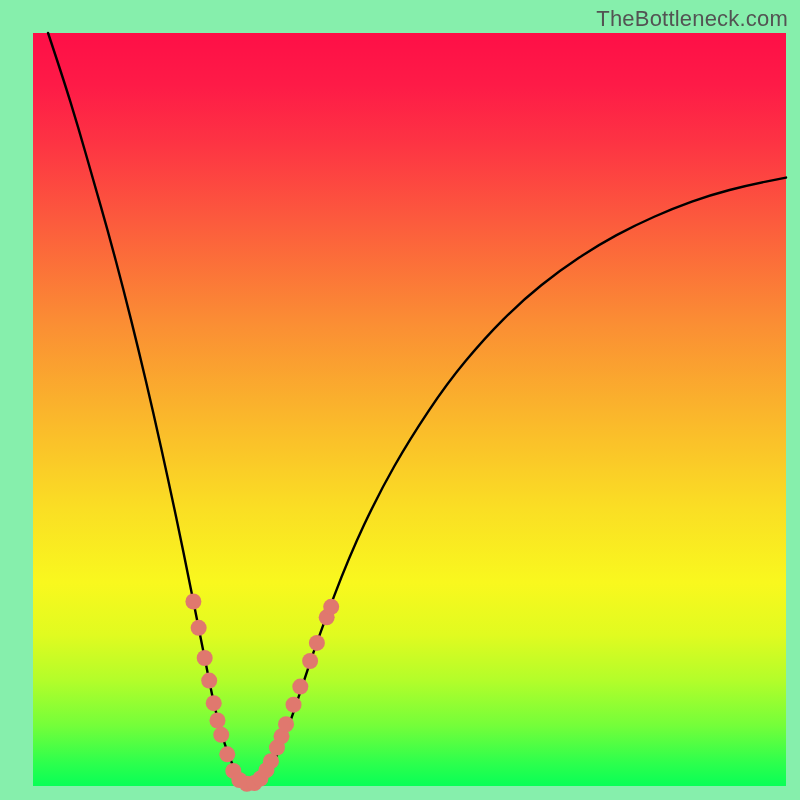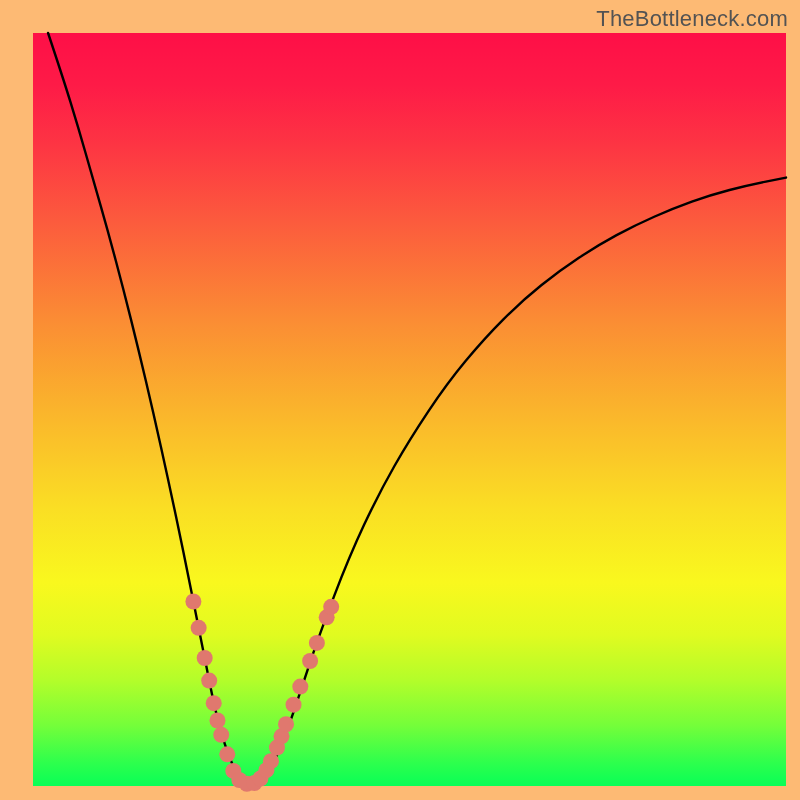--- a/index.html
+++ b/index.html
@@ -10,21 +10,21 @@
     overflow: hidden;
     background: #000;
     font-family: Arial, Helvetica, sans-serif;
   }
   .frame {
     position: absolute;
     left: 0;
     top: 0;
     width: 800px;
     height: 800px;
-    background: #fdba74;
+    background: #86efac;
   }
   .plot {
     position: absolute;
     left: 33px;
     top: 33px;
     width: 753px;
     height: 753px;
     
     background: linear-gradient(to bottom,
       #fe0f47 0%,

